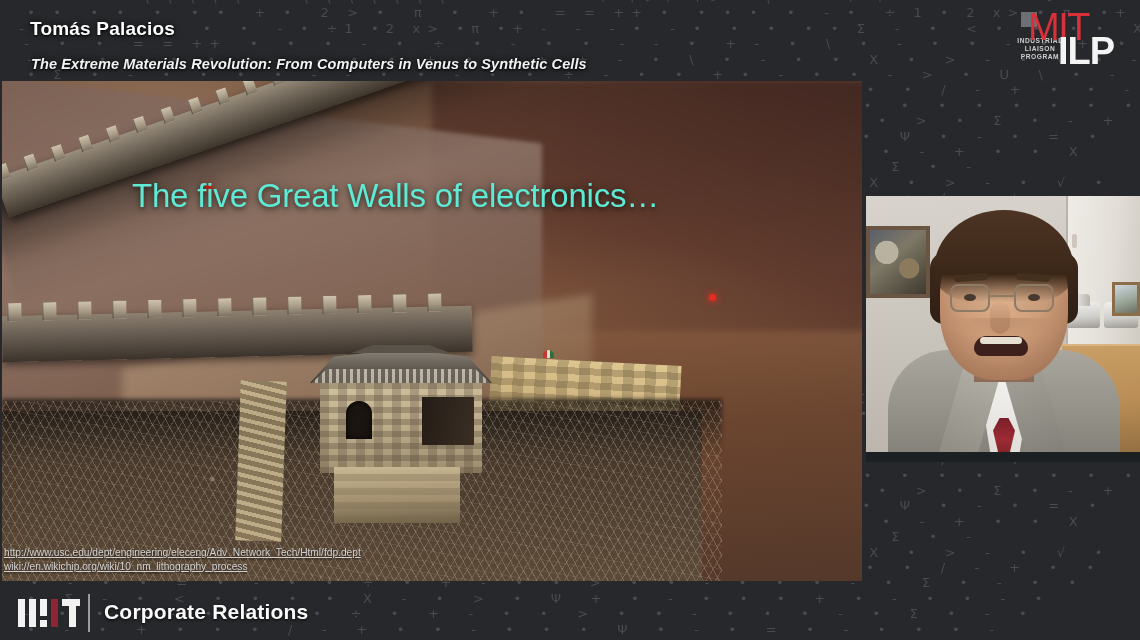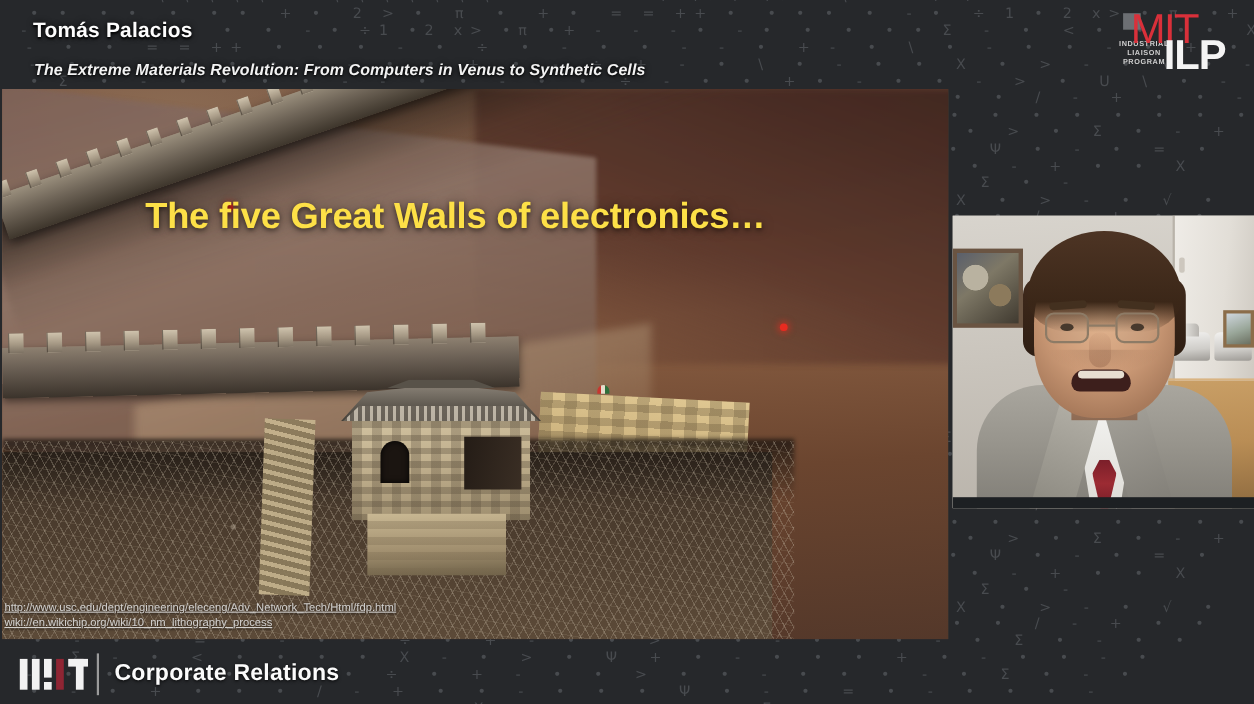--- a/index.html
+++ b/index.html
@@ -234,21 +234,21 @@
   
   .laser{
     position:absolute; width:7px; height:7px; border-radius:50%;
     background:#e82b20;
     box-shadow:0 0 6px 2px rgba(232,43,32,.55);
     z-index:5;
   }
   
   #slideTitle{
     position:absolute; left:130px; top:96px;
-    font-size:33px; font-weight:bold; color:#fde047;
+    font-size:33px; font-weight:normal; color:#5eead4;
     letter-spacing:-.2px;
     text-shadow:0 2px 5px rgba(0,0,0,.55), 0 0 12px rgba(0,0,0,.35);
     z-index:5; white-space:nowrap;
   }
   
   #slideSources{
     position:absolute; left:2px; bottom:8px;
     z-index:5;
     font-size:10.2px; color:#e2e2e2;
     line-height:13.5px;
@@ -547,21 +547,21 @@
     <div id="towerArch"></div>
     <div id="towerBase"></div>
   </div>
   <div id="stair"></div>
 
   <div class="laser" style="left:203px; top:104px;"></div>
   <div class="laser" style="left:707px; top:213px;"></div>
 
   <div id="slideTitle">The five Great Walls of electronics…</div>
   <div id="slideSources">
-    <div>http://www.usc.edu/dept/engineering/eleceng/Adv_Network_Tech/Html/fdp.html</div>
+    <div>http://www.usc.edu/dept/engineering/eleceng/Adv_Network_Tech/Html/fdp.dept</div>
     <div>wiki://en.wikichip.org/wiki/10_nm_lithography_process</div>
   </div>
 </div>
 
 <div id="webcam">
   <div id="camWall"></div>
   <div id="camDoor"></div>
   <div id="camDoorKnob"></div>
   <div id="camFrame">
     <div id="camFrameArt"></div>

